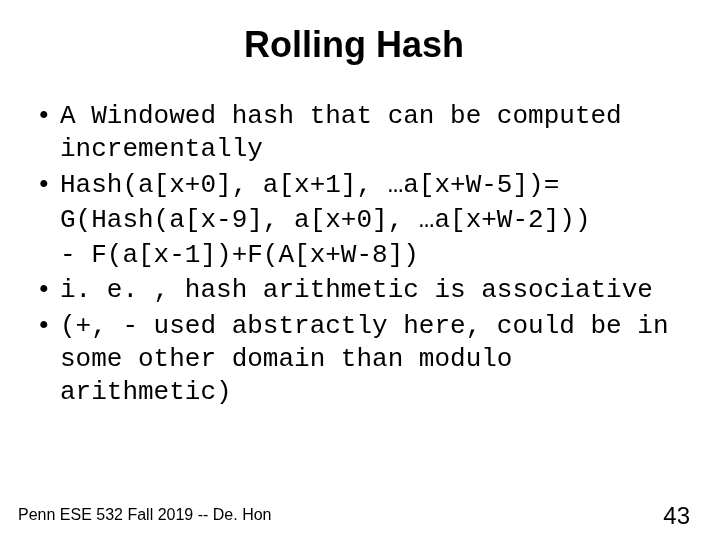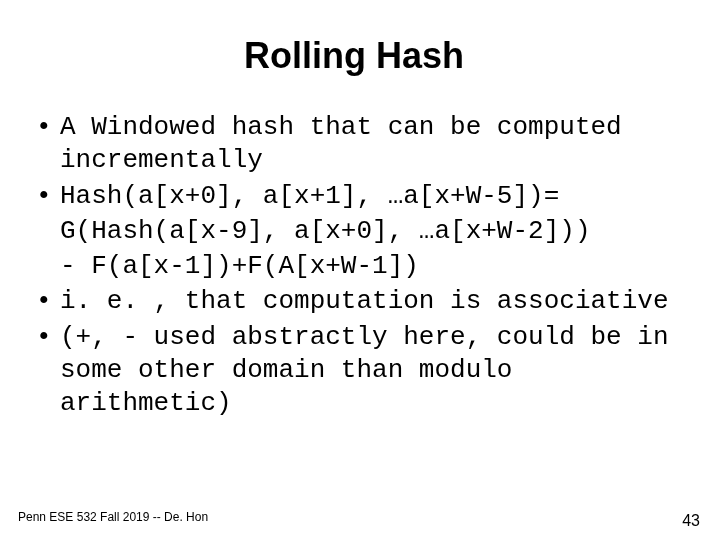--- a/index.html
+++ b/index.html
@@ -6,21 +6,21 @@
   html, body { width: 720px; height: 540px; }
   body {
     font-family: Arial, Helvetica, sans-serif;
     background: #ffffff;
     color: #000000;
     position: relative;
   }
   .slide {
     width: 708px;
     height: 540px;
-    padding: 31px 30px 20px 30px;
+    padding: 20px 30px 20px 30px;
     position: relative;
   }
   .title {
     font-size: 36px;
     font-weight: bold;
     text-align: center;
     margin-top: 4px;
     margin-bottom: 34px;
   }
   .content {
@@ -45,51 +45,51 @@
     font-size: 26px;
   }
   .cont {
     padding-left: 30px;
     margin-bottom: 2px;
   }
   .footer {
     position: absolute;
     bottom: 16px;
     left: 18px;
-    font-size: 12px;
+    font-size: 16px;
     color: #000;
   }
   .pagenum {
     position: absolute;
     bottom: 10px;
-    right: 8px;
-    font-size: 16px;
+    right: 18px;
+    font-size: 24px;
     color: #000;
   }
 </style>
 </head>
 <body>
 
 <div class="slide">
   <div class="title">Rolling Hash</div>
 
   <div class="content">
     <ul class="bullets">
       <li>
         <span>A Windowed hash that can be computed incrementally</span>
       </li>
       <li>
         <span>Hash(a[x+0], a[x+1], …a[x+W-5])=</span>
       </li>
     </ul>
     <div class="cont">G(Hash(a[x-9], a[x+0], …a[x+W-2]))</div>
-    <div class="cont">- F(a[x-1])+F(A[x+W-1])</div>
+    <div class="cont">- F(a[x-1])+F(A[x+W-8])</div>
     <ul class="bullets">
       <li>
-        <span>i. e. , that computation is associative</span>
+        <span>i. e. , hash arithmetic is associative</span>
       </li>
       <li>
         <span>(+, - used abstractly here, could be in some other domain than modulo arithmetic)</span>
       </li>
     </ul>
   </div>
 
   <div class="footer">Penn ESE 532 Fall 2019 -- De. Hon</div>
   <div class="pagenum">43</div>
 </div>

